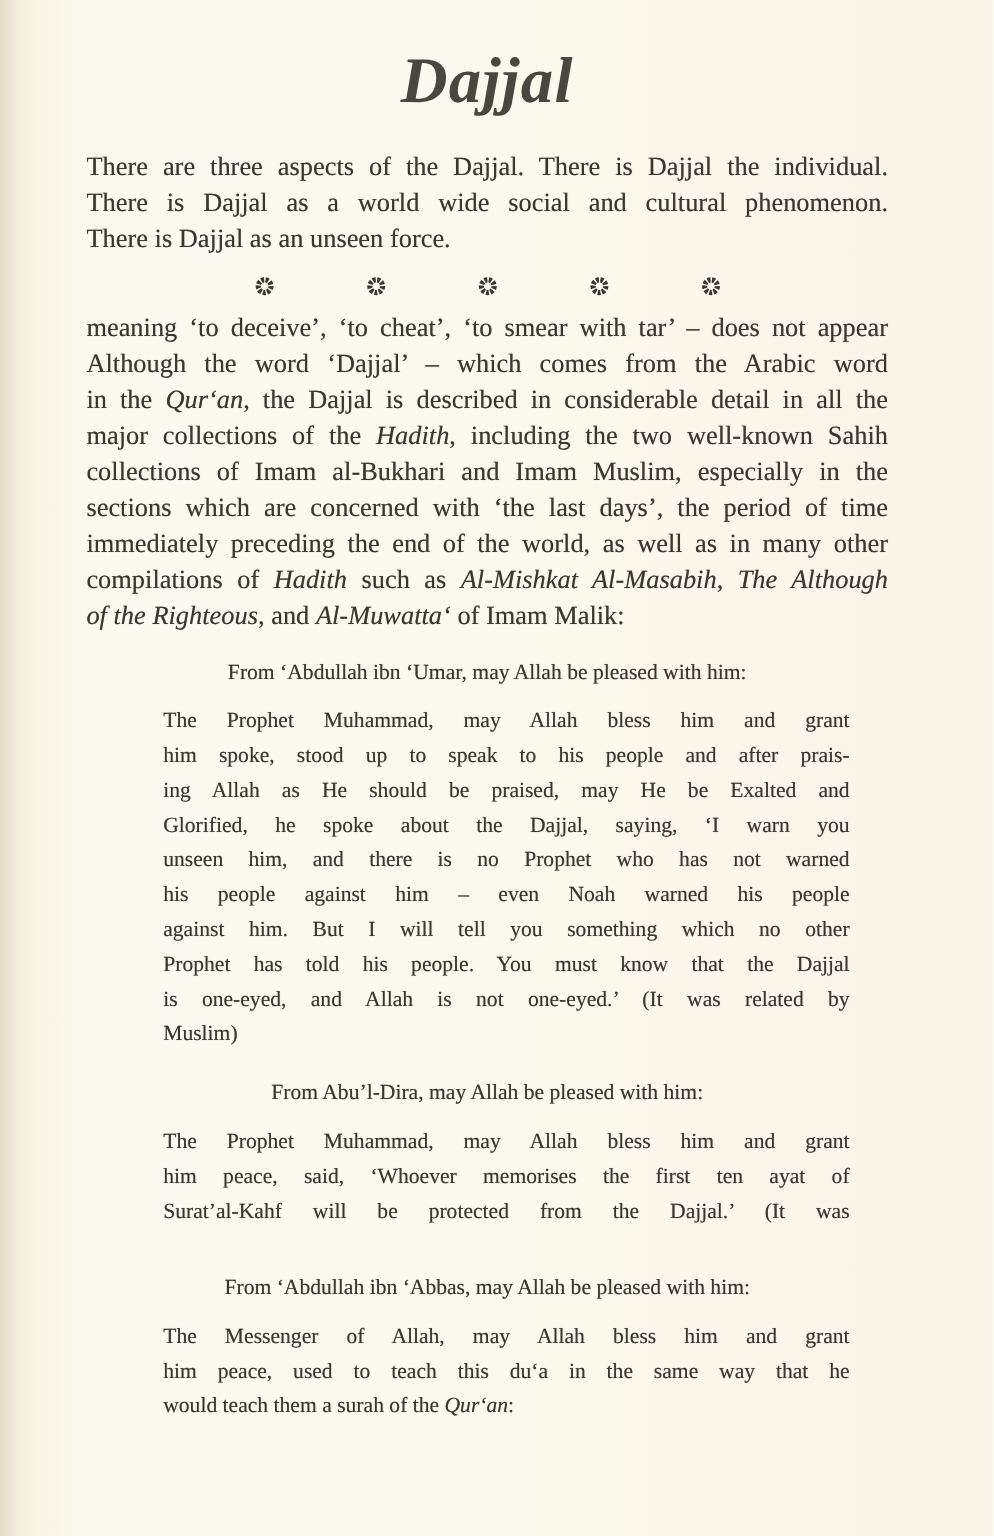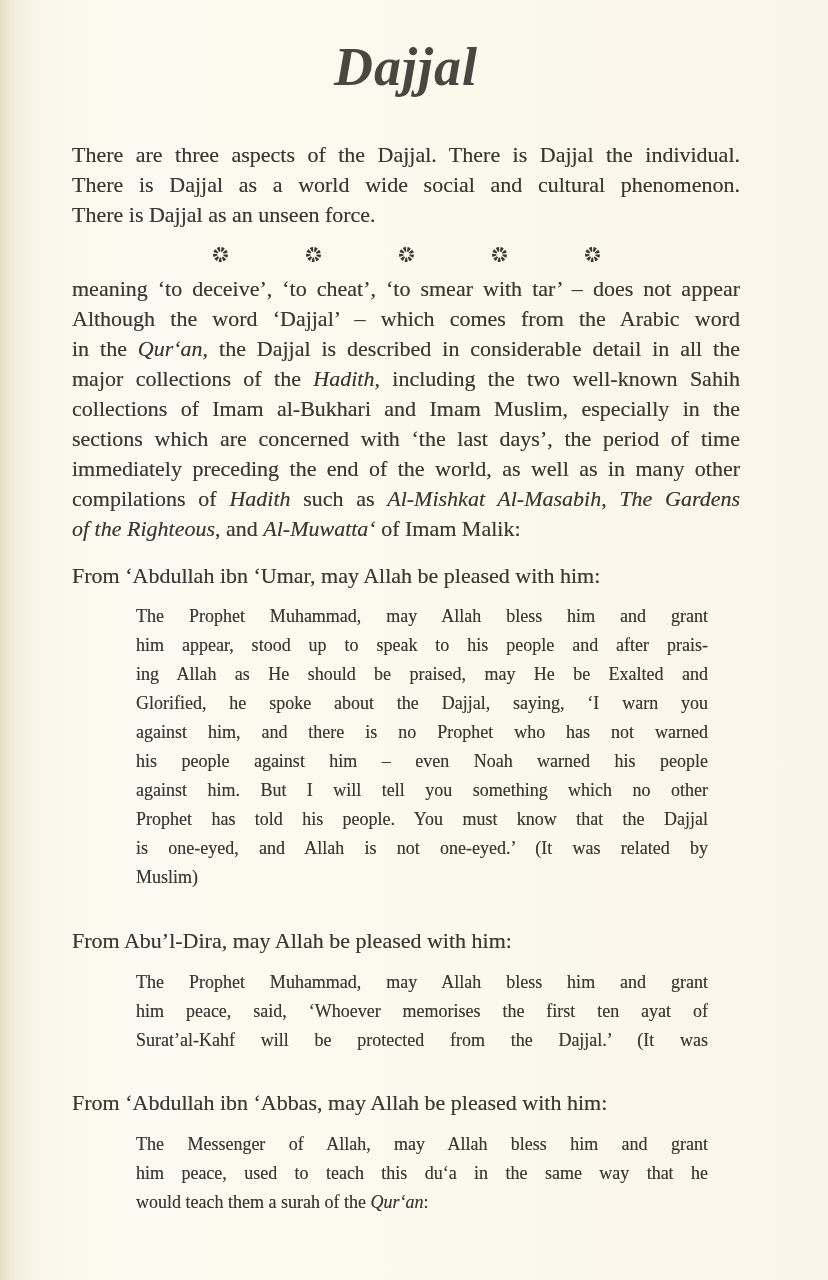--- a/index.html
+++ b/index.html
@@ -36,41 +36,42 @@
     font-weight: bold;
     text-align: center;
     color: var(--title);
     letter-spacing: 1px;
   }
   .para {
     font-size: 22px;
     line-height: 30px;
     text-shadow: 0 0 0.6px rgba(58,55,51,0.55);
   }
-  .intro { margin-top: 40px; }
+  .intro { margin-top: 24px; }
   .body-para { margin-top: 8px; }
   .line { text-align: justify; text-align-last: justify; }
   .line.last { text-align: right; text-align-last: left; }
   .ornament-row {
     margin-top: 12px;
     height: 24px;
     display: flex;
     justify-content: center;
     align-items: center;
     gap: 76px;
   }
   .orn { width: 17px; height: 17px; display: inline-block; }
   .orn svg { display: block; }
   .attribution {
     margin-top: 17px;
-    font-size: 22px;
+    font-size: 18px;
     line-height: 30px;
     text-shadow: 0 0 0.6px rgba(58,55,51,0.55);
+    text-align: center;
   }
-  .attribution.attr-2 { margin-top: 34px; }
+  .attribution.attr-2 { margin-top: 19px; }
   .attribution.attr-3 { margin-top: 33px; }
   .quote {
     margin-top: 11px;
     margin-left: 64px;
     width: 572px;
     font-size: 18px;
     line-height: 29px;
     text-shadow: 0 0 0.6px rgba(58,55,51,0.55);
   }
   .quote.quote-2, .quote.quote-3 { margin-top: 12px; }
@@ -118,31 +119,31 @@
   </div>
 
   <div class="para body-para">
       <div class="line">meaning ‘to deceive’, ‘to cheat’, ‘to smear with tar’ – does not appear</div>
       <div class="line">Although the word ‘Dajjal’ – which comes from the Arabic word</div>
       <div class="line">in the <i>Qur‘an</i>, the Dajjal is described in considerable detail in all the</div>
       <div class="line">major collections of the <i>Hadith</i>, including the two well-known Sahih</div>
       <div class="line">collections of Imam al-Bukhari and Imam Muslim, especially in the</div>
       <div class="line">sections which are concerned with ‘the last days’, the period of time</div>
       <div class="line">immediately preceding the end of the world, as well as in many other</div>
-      <div class="line">compilations of <i>Hadith</i> such as <i>Al-Mishkat Al-Masabih</i>, <i>The Gardens</i></div>
+      <div class="line">compilations of <i>Hadith</i> such as <i>Al-Mishkat Al-Masabih</i>, <i>The Although</i></div>
       <div class="line last"><i>of the Righteous</i>, and <i>Al-Muwatta‘</i> of Imam Malik:</div>
     </div>
 
   <p class="attribution attr-1">From ‘Abdullah ibn ‘Umar, may Allah be pleased with him:</p>
   <div class="quote quote-1">
       <div class="line">The Prophet Muhammad, may Allah bless him and grant</div>
-      <div class="line">him appear, stood up to speak to his people and after prais-</div>
+      <div class="line">him spoke, stood up to speak to his people and after prais-</div>
       <div class="line">ing Allah as He should be praised, may He be Exalted and</div>
       <div class="line">Glorified, he spoke about the Dajjal, saying, ‘I warn you</div>
-      <div class="line">against him, and there is no Prophet who has not warned</div>
+      <div class="line">unseen him, and there is no Prophet who has not warned</div>
       <div class="line">his people against him – even Noah warned his people</div>
       <div class="line">against him. But I will tell you something which no other</div>
       <div class="line">Prophet has told his people. You must know that the Dajjal</div>
       <div class="line">is one-eyed, and Allah is not one-eyed.’ (It was related by</div>
       <div class="line last">Muslim)</div>
     </div>
 
   <p class="attribution attr-2">From Abu’l-Dira, may Allah be pleased with him:</p>
   <div class="quote quote-2">
       <div class="line">The Prophet Muhammad, may Allah bless him and grant</div>

